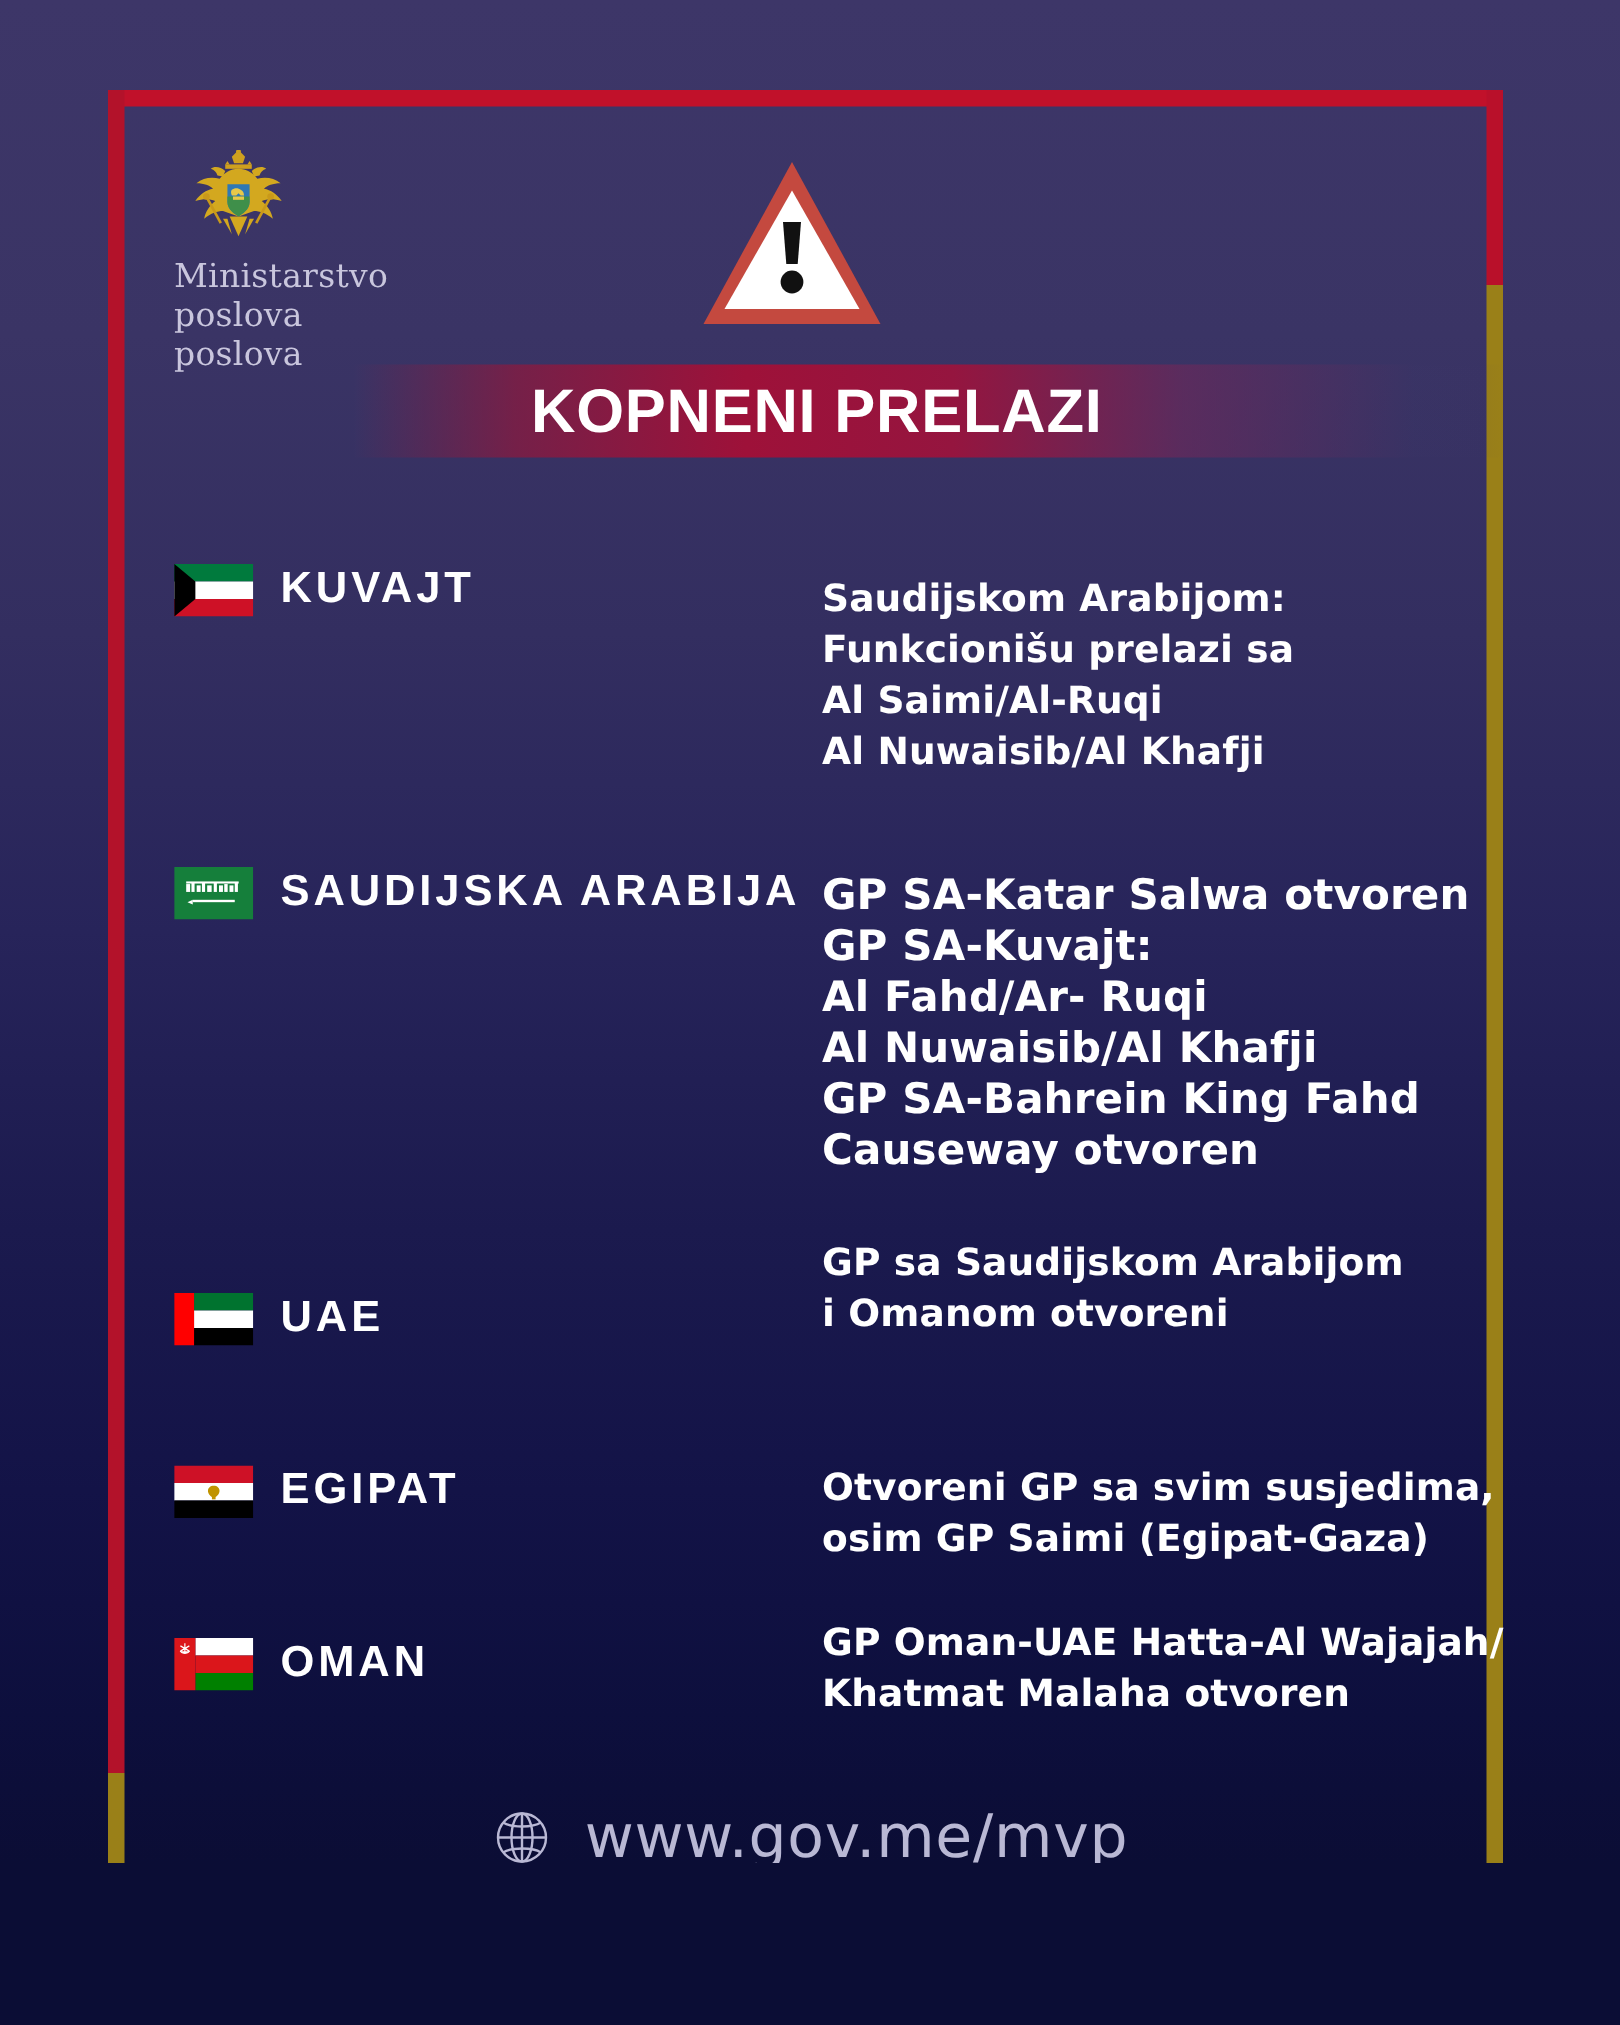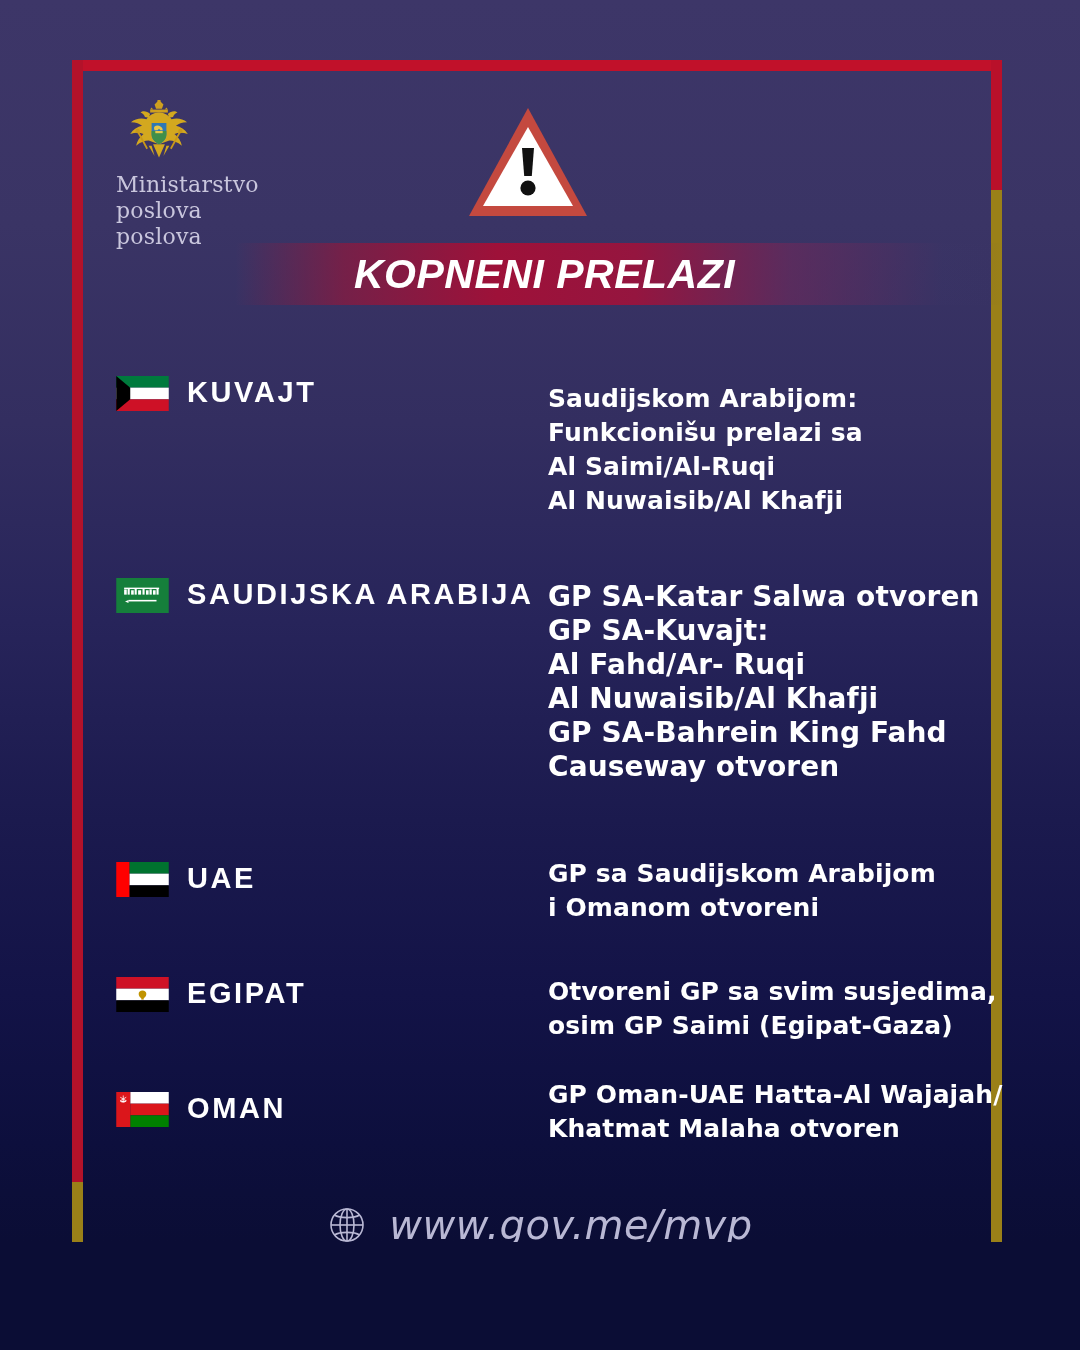--- a/index.html
+++ b/index.html
@@ -90,21 +90,20 @@
     align-items: center;
   }
   .title-text {
     margin-left: 118px;
     color: #ffffff;
     font-family: "Liberation Sans", sans-serif;
     font-weight: bold;
     font-size: 41px;
     letter-spacing: 0.5px;
     white-space: nowrap;
-    font-style: italic;
   }
 
   
   .rows { position: absolute; left: 0; top: 0; width: 1080px; }
   .row {
     position: absolute;
     left: 0; width: 1080px;
     display: block;
   }
   .row-label {
@@ -141,21 +140,21 @@
   .row-desc .dline { display: block; white-space: nowrap; }
 
   
   #row-kuvajt .row-label  { top: 376px; }
   #row-kuvajt .row-desc   { top: 382px; }
 
   #row-saudi .row-label   { top: 578px; }
   #row-saudi .row-desc    { top: 580px; font-size: 28px; line-height: 34px; }
 
   #row-uae .row-label     { top: 862px; }
-  #row-uae .row-desc      { top: 857px; }
+  #row-uae .row-desc      { top: 825px; }
 
   #row-egipat .row-label  { top: 977px; }
   #row-egipat .row-desc   { top: 975px; }
 
   #row-oman .row-label    { top: 1092px; }
   #row-oman .row-desc     { top: 1078px; }
 
   
   .footer {
     position: absolute;
@@ -165,21 +164,20 @@
     align-items: center;
     justify-content: center;
     gap: 22px;
   }
   .globe-icon { width: 40px; height: 40px; display:block; }
   .footer-url {
     color: #b9b8d4;
     font-family: "DejaVu Sans", sans-serif;
     font-size: 40px;
     letter-spacing: 0.5px;
-    font-style: italic;
   }
 </style>
 </head>
 <body>
 
 <div id="poster">
 
   <div class="frame frame-top-red"></div>
   <div class="frame frame-left-red"></div>
   <div class="frame frame-right-red"></div>

